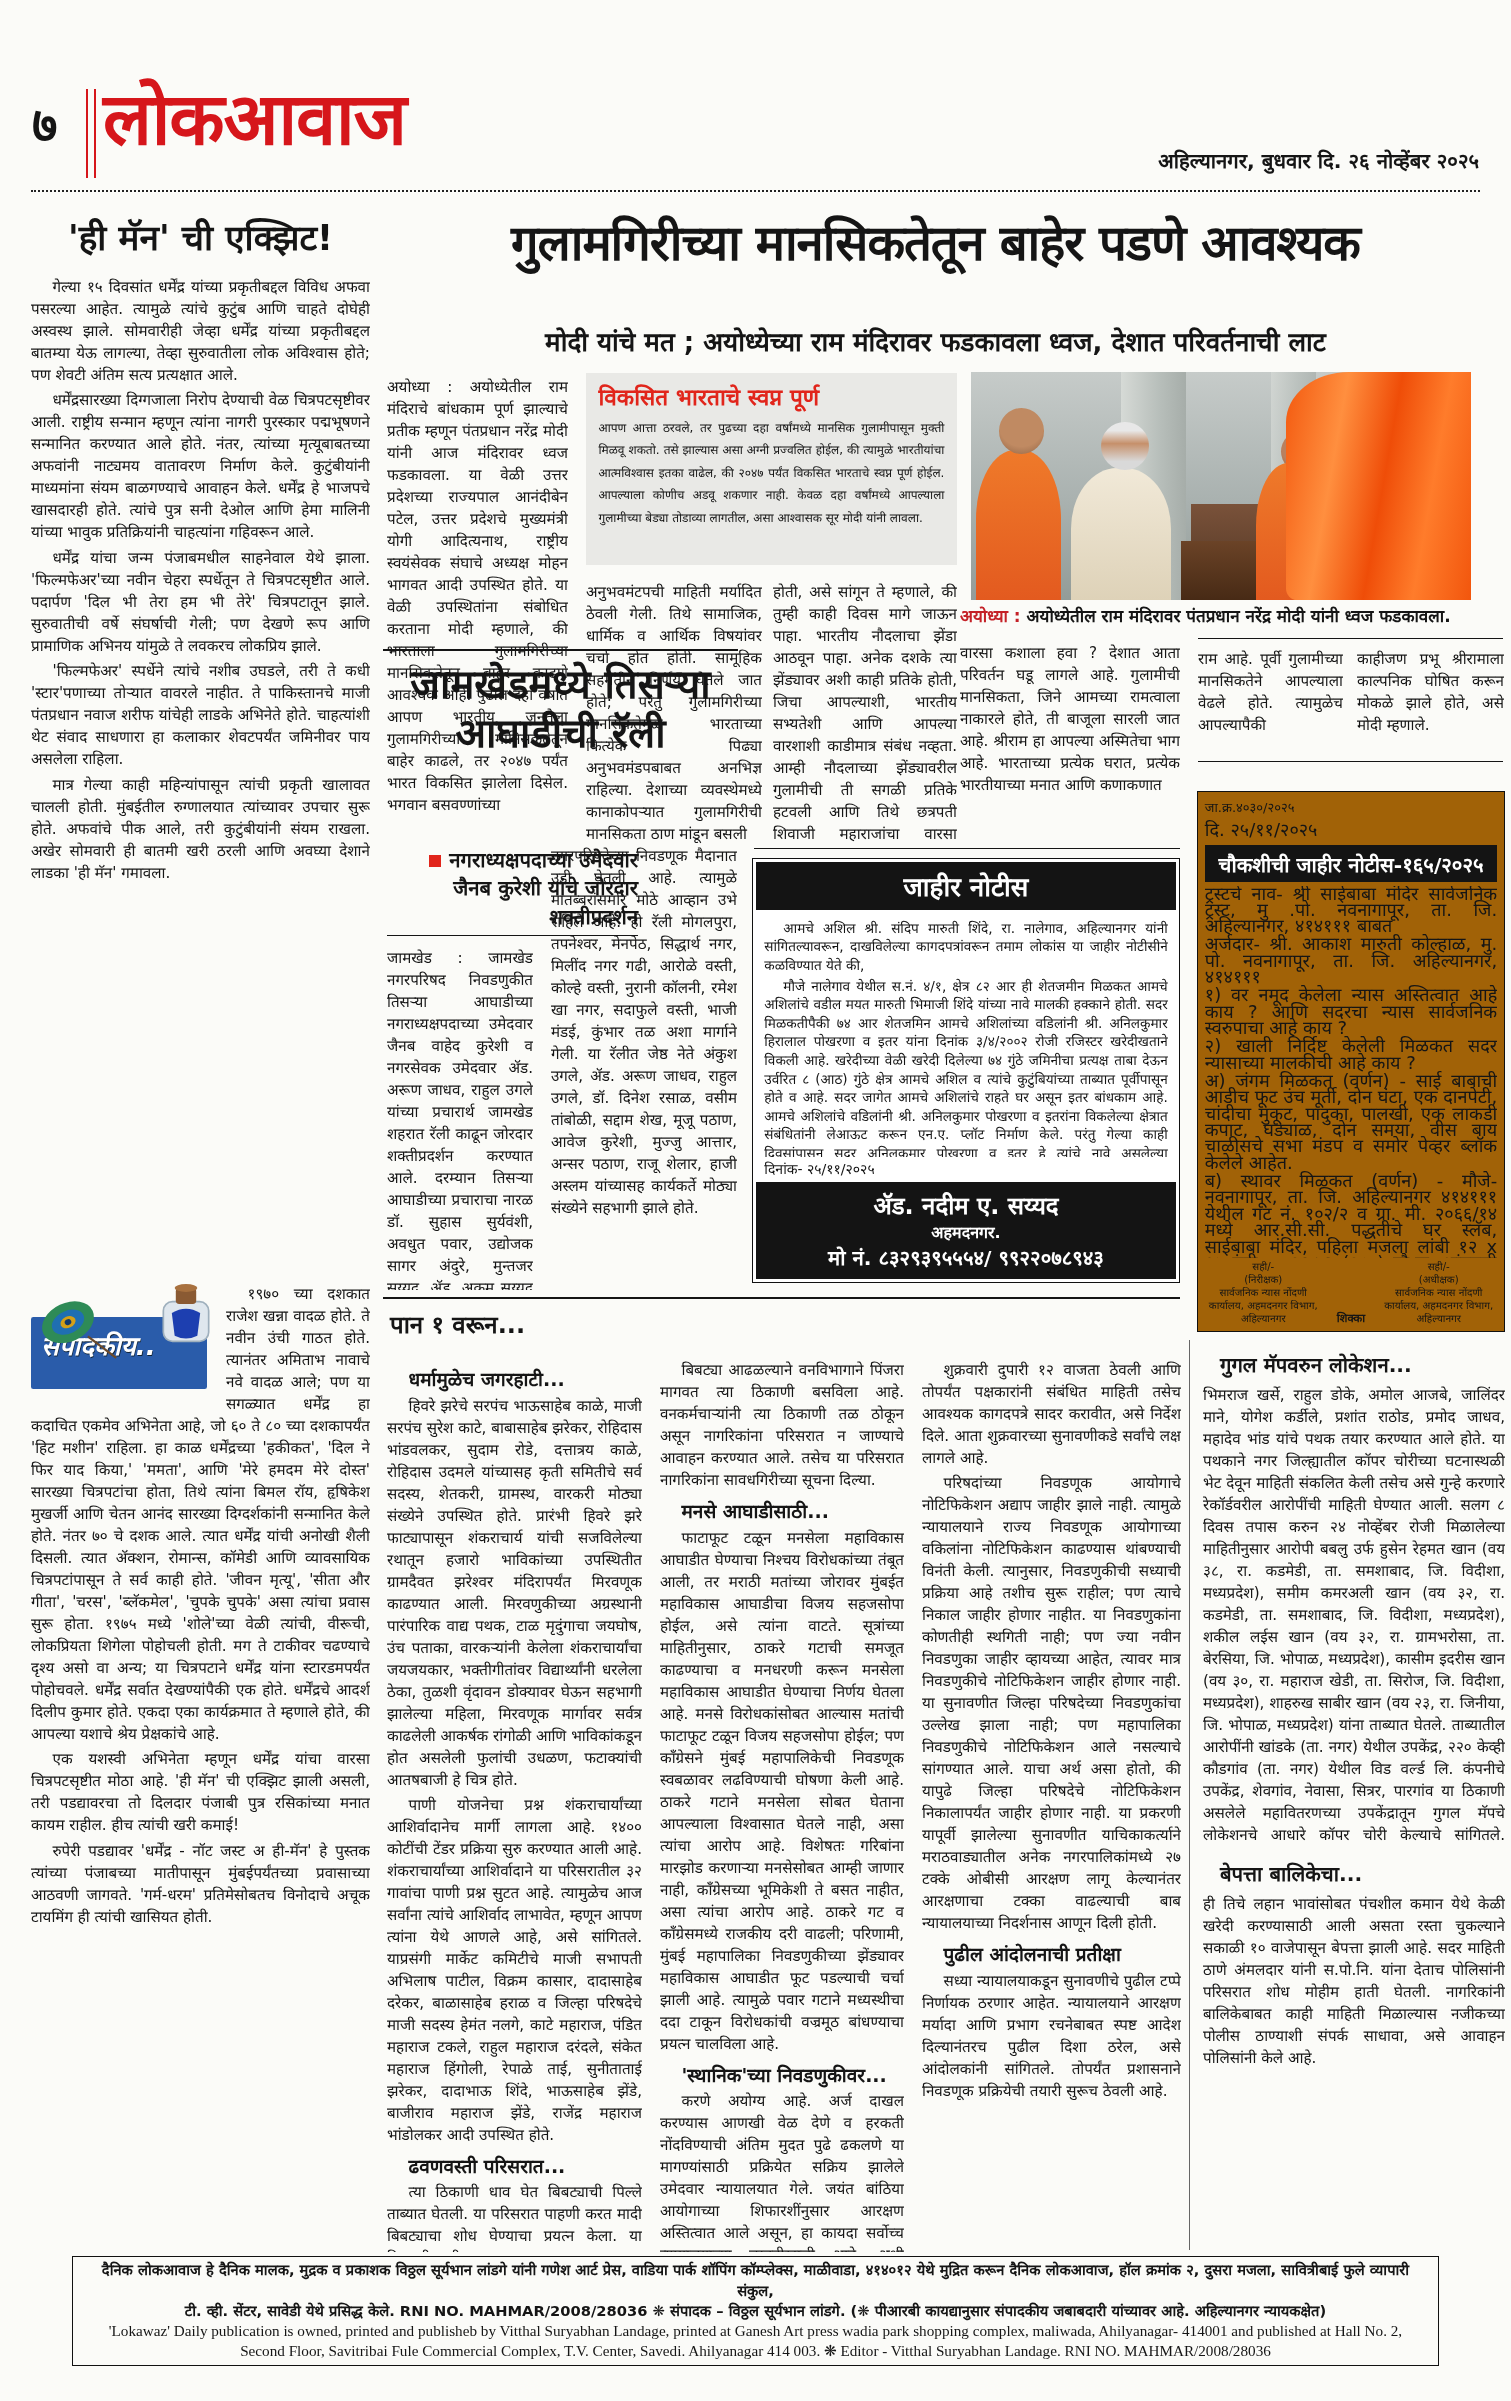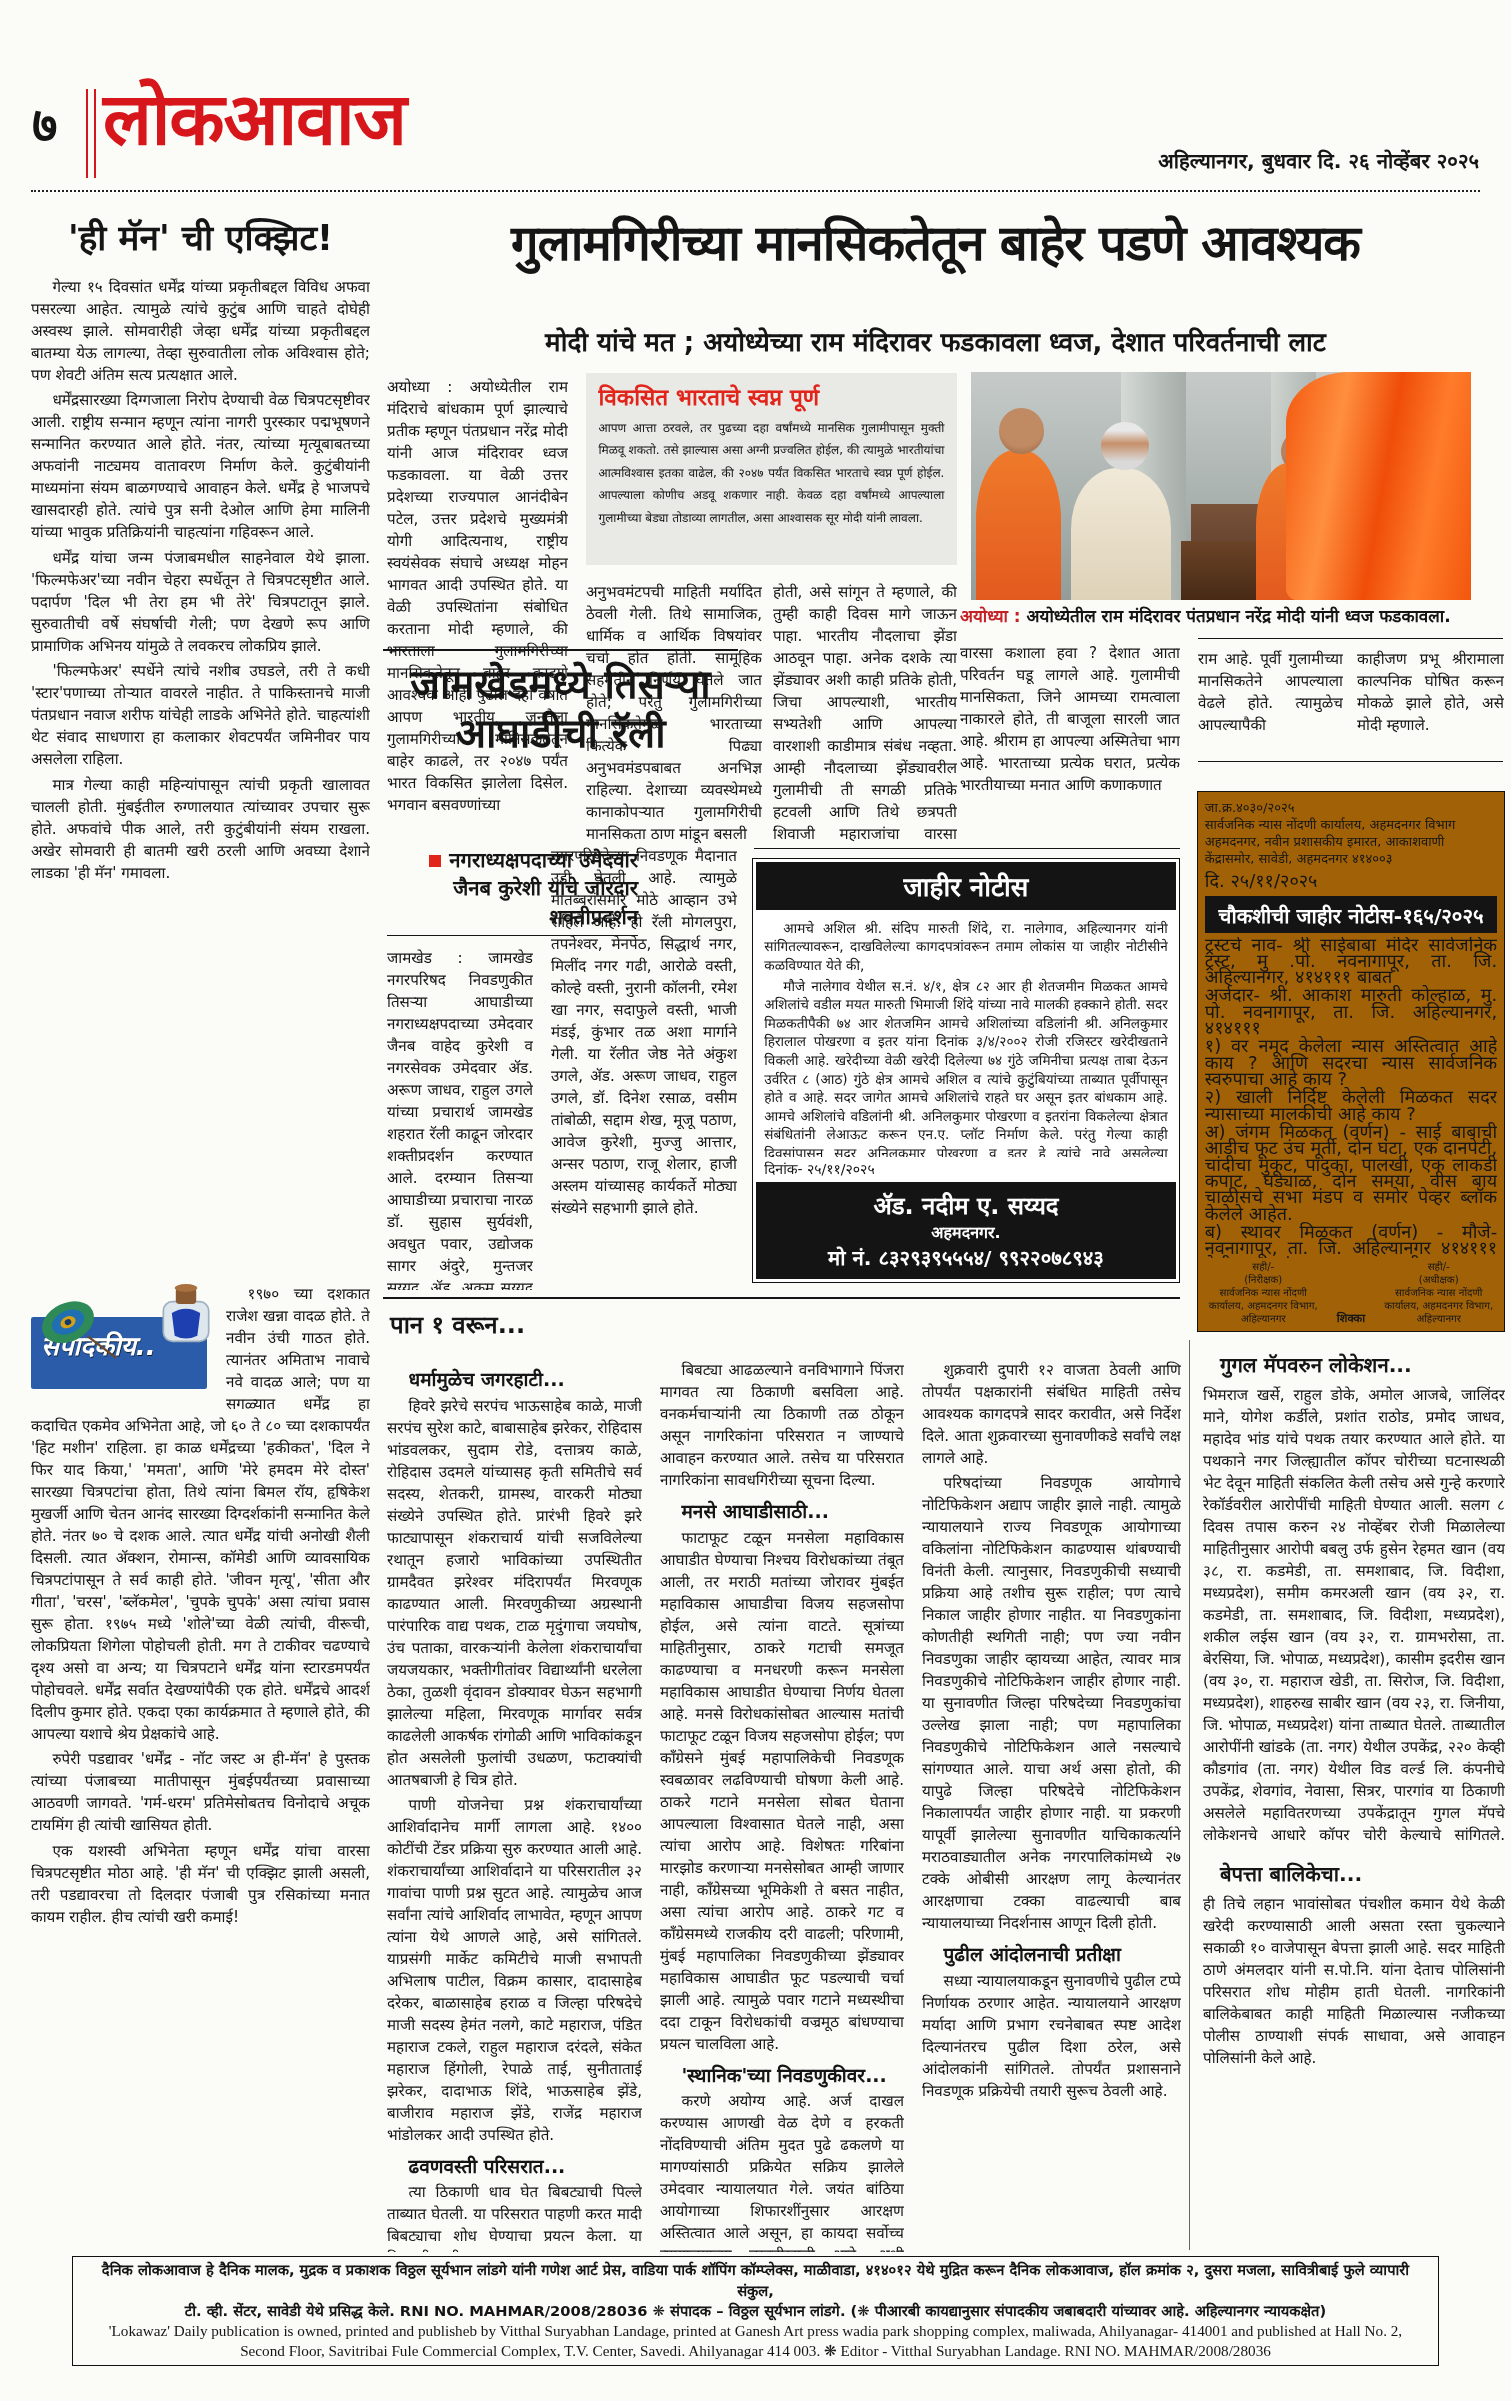--- a/index.html
+++ b/index.html
@@ -124,22 +124,22 @@
       <path d="M95 80 L145 118" stroke="#6b4a2b" stroke-width="4" fill="none"></path>
     </svg>
     <svg width="68" height="68" style="position:absolute;right:-3.4px;top:-6.8px;" viewBox="0 0 120 120">
       <rect x="20" y="40" width="80" height="70" rx="16" fill="#dfe7ee" stroke="#9fb0bd" stroke-width="3"></rect>
       <path d="M35 60 Q60 45 85 60 L80 100 Q60 110 40 100 Z" fill="#1d3fb0"></path>
       <rect x="42" y="16" width="36" height="28" rx="6" fill="#8a5a33"></rect>
       <ellipse cx="60" cy="16" rx="20" ry="7" fill="#a8713f"></ellipse>
     </svg>
   </span>
   <p>१९७० च्या दशकात राजेश खन्ना वादळ होते. ते नवीन उंची गाठत होते. त्यानंतर अमिताभ नावाचे नवे वादळ आले; पण या सगळ्यात धर्मेंद्र हा कदाचित एकमे‌व अभिनेता आहे, जो ६० ते ८० च्या दशकापर्यंत 'हिट मशीन' राहिला. हा काळ धर्मेंद्रच्या 'हकीकत', 'दिल ने फिर याद किया,' 'ममता', आणि 'मेरे हमदम मेरे दोस्त' सारख्या चित्रपटांचा होता, तिथे त्यांना बिमल रॉय, हृषिकेश मुखर्जी आणि चेतन आनंद सारख्या दिग्दर्शकांनी सन्मानित केले होते. नंतर ७० चे दशक आले. त्यात धर्मेंद्र यांची अनोखी शैली दिसली. त्यात ॲक्शन, रोमान्स, कॉमेडी आणि व्यावसायिक चित्रपटांपासून ते सर्व काही होते. 'जीवन मृत्यू', 'सीता और गीता', 'चरस', 'ब्लॅकमेल', 'चुपके चुपके' असा त्यांचा प्रवास सुरू होता. १९७५ मध्ये 'शोले'च्या वेळी त्यांची, वीरूची, लोकप्रियता शिगेला पोहोचली होती. मग ते टाकीवर चढण्याचे दृश्य असो वा अन्य; या चित्रपटाने धर्मेंद्र यांना स्टारडमपर्यंत पोहोचवले. धर्मेंद्र सर्वात देखण्यांपैकी एक होते. धर्मेंद्रचे आदर्श दिलीप कुमार होते. एकदा एका कार्यक्रमात ते म्हणाले होते, की आपल्या यशाचे श्रेय प्रेक्षकांचे आहे.</p>
+  <p>एक यशस्वी अभिनेता म्हणून धर्मेंद्र यांचा वारसा चित्रपटसृष्टीत मोठा आहे. 'ही मॅन' ची एक्झिट झाली असली, तरी पडद्यावरचा तो दिलदार पंजाबी पुत्र रसिकांच्या मनात कायम राहील. हीच त्यांची खरी कमाई!</p>
   <p>रुपेरी पडद्यावर 'धर्मेंद्र - नॉट जस्ट अ ही-मॅन' हे पुस्तक त्यांच्या पंजाबच्या मातीपासून मुंबईपर्यंतच्या प्रवासाच्या आठवणी जागवते. 'गर्म-धरम' प्रतिमेसोबतच विनोदाचे अचूक टायमिंग ही त्यांची खासियत होती.</p>
-  <p>एक यशस्वी अभिनेता म्हणून धर्मेंद्र यांचा वारसा चित्रपटसृष्टीत मोठा आहे. 'ही मॅन' ची एक्झिट झाली असली, तरी पडद्यावरचा तो दिलदार पंजाबी पुत्र रसिकांच्या मनात कायम राहील. हीच त्यांची खरी कमाई!</p>
 </div>
 
 <div class="abs" id="main-head">गुलामगिरीच्या मानसिकतेतून बाहेर पडणे आवश्यक</div>
 <div class="abs" id="main-sub">मोदी यांचे मत ; अयोध्येच्या राम मंदिरावर फडकावला ध्वज, देशात परिवर्तनाची लाट</div>
 
 <div class="abs bodytxt just" id="m-col1">अयोध्या : अयोध्येतील राम मंदिराचे बांधकाम पूर्ण झाल्याचे प्रतीक म्हणून पंतप्रधान नरेंद्र मोदी यांनी आज मंदिरावर ध्वज फडकावला. या वेळी उत्तर प्रदेशच्या राज्यपाल आनंदीबेन पटेल, उत्तर प्रदेशचे मुख्यमंत्री योगी आदित्यनाथ, राष्ट्रीय स्वयंसेवक संघाचे अध्यक्ष मोहन भागवत आदी उपस्थित होते. या वेळी उपस्थितांना संबोधित करताना मोदी म्हणाले, की भारताला गुलामगिरीच्या मानसिकतेतून बाहेर काढणे आवश्यक आहे. पुढील दहा वर्षांत आपण भारतीय जनतेला गुलामगिरीच्या मानिसकतेतून बाहेर काढले, तर २०४७ पर्यंत भारत विकसित झालेला दिसेल. भगवान बसवण्णांच्या</div>
 <div class="abs" id="m-box">
   <div class="t">विकसित भारताचे स्वप्न पूर्ण</div>
   <div class="b">आपण आत्ता ठरवले, तर पुढच्या दहा वर्षांमध्ये मानसिक गुलामीपासून मुक्ती मिळवू शकतो. तसे झाल्यास असा अग्नी प्रज्वलित होईल, की त्यामुळे भारतीयांचा आत्मविश्वास इतका वाढेल, की २०४७ पर्यंत विकसित भारताचे स्वप्न पूर्ण होईल. आपल्याला कोणीच अडवू शकणार नाही. केवळ दहा वर्षांमध्ये आपल्याला गुलामीच्या बेड्या तोडाव्या लागतील, असा आश्वासक सूर मोदी यांनी लावला.</div>
 </div>
@@ -189,21 +189,20 @@
   <div class="date">दिनांक- २५/११/२०२५</div>
   <div class="band sig">
     <div class="n">ॲड. नदीम ए. सय्यद</div>
     <div class="c">अहमदनगर.</div>
     <div class="m">मो नं. ८३२९३९५५५४/ ९९२२०७८९४३</div>
   </div>
 </div>
 
 <div class="abs" id="iq">
   <div class="no">जा.क्र.४०३०/२०२५</div>
-  <div class="office">सार्वजनिक न्यास नोंदणी कार्यालय, अहमदनगर विभाग अहमदनगर, नवीन प्रशासकीय इमारत, आकाशवाणी केंद्रासमोर, सावेडी, अहमदनगर ४१४००३</div>
   <div class="dt">दि. २५/११/२०२५</div>
   <div class="band">चौकशीची जाहीर नोटीस-१६५/२०२५</div>
   <div class="body">
     <p>ट्रस्टचे नाव- श्री साईबाबा मंदिर सार्वजनिक ट्रस्ट, मु .पो. नवनागापूर, ता. जि. अहिल्यानगर, ४१४१११ बाबत</p>
     <p>अर्जदार- श्री. आकाश मारुती कोल्हाळ, मु. पो. नवनागापूर, ता. जि. अहिल्यानगर, ४१४१११</p>
     <p>१) वर नमूद केलेला न्यास अस्तित्वात आहे काय ? आणि सदरचा न्यास सार्वजनिक स्वरुपाचा आहे काय ?</p>
     <p>२) खाली निर्दिष्ट केलेली मिळकत सदर न्यासाच्या मालकीची आहे काय ?</p>
     <p>अ) जंगम मिळकत (वर्णन) - साई बाबाची आडीच फूट उंच मूर्ती, दोन घंटा, एक दानपेटी, चांदीचा मुकूट, पादुका, पालखी, एक लाकडी कपाट, घड्याळ, दोन समया, वीस बाय चाळीसचे सभा मंडप व समोर पेव्हर ब्लॉक केलेले आहेत.</p>
     <p>ब) स्थावर मिळकत (वर्णन) - मौजे-नवनागापूर, ता. जि. अहिल्यानगर ४१४१११ येथील गट नं. १०२/२ व ग्रा. मी. २०६६/१४ मध्ये आर.सी.सी. पद्धतीचे घर स्लॅब, साईबाबा मंदिर, पहिला मजला लांबी १२ x १५ रुंदी = १६.७२ (१८०) चौ.फु. भांडवली मूल्य-३०३१०१ रुपये.</p>
 

